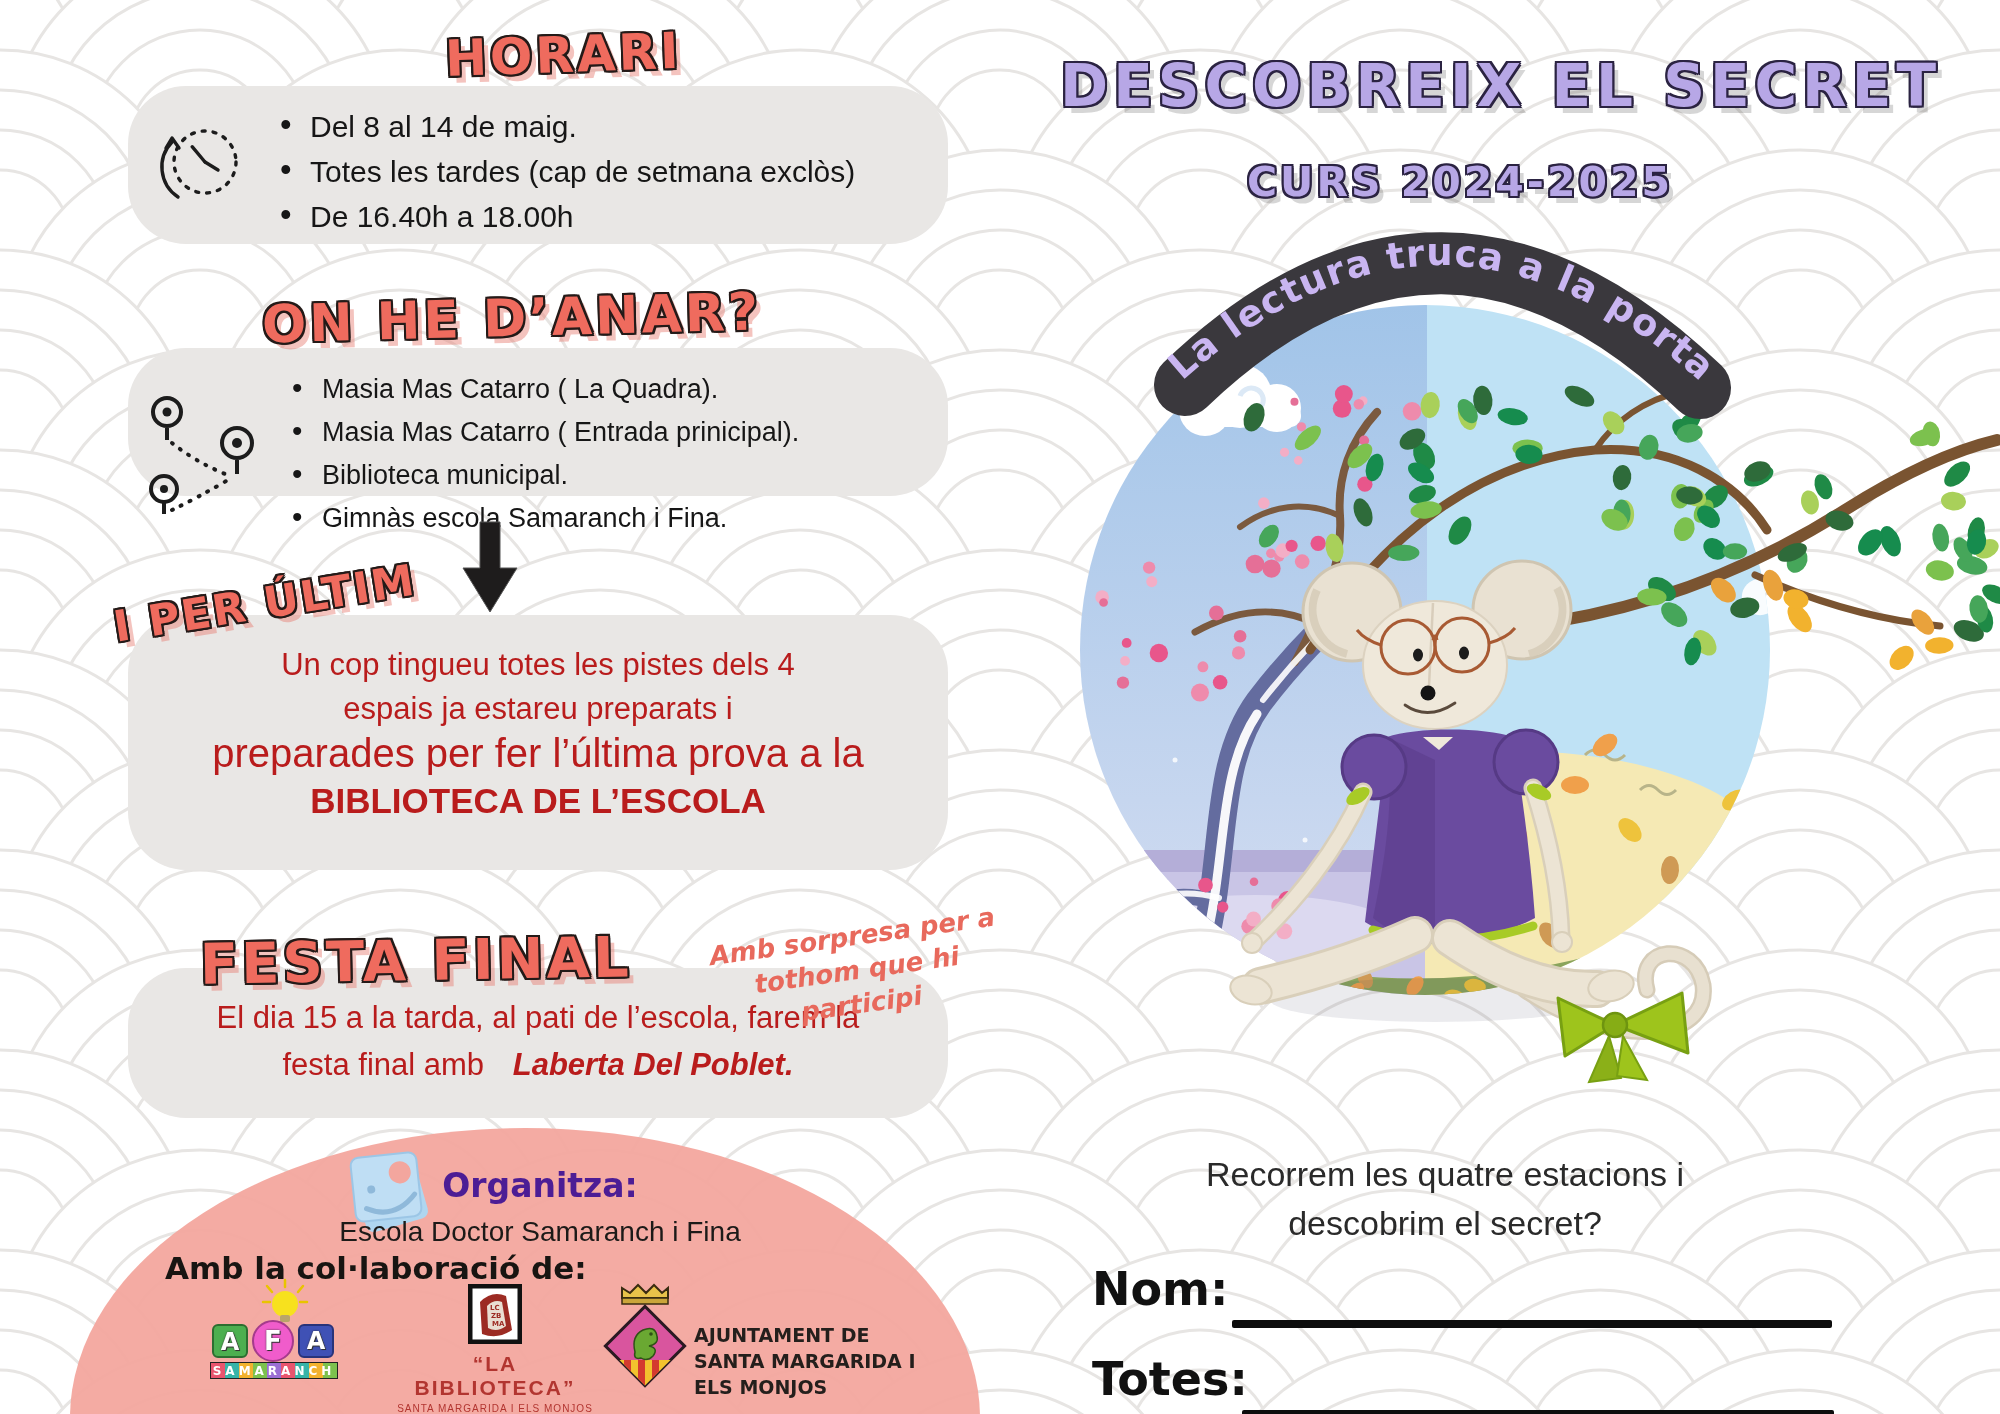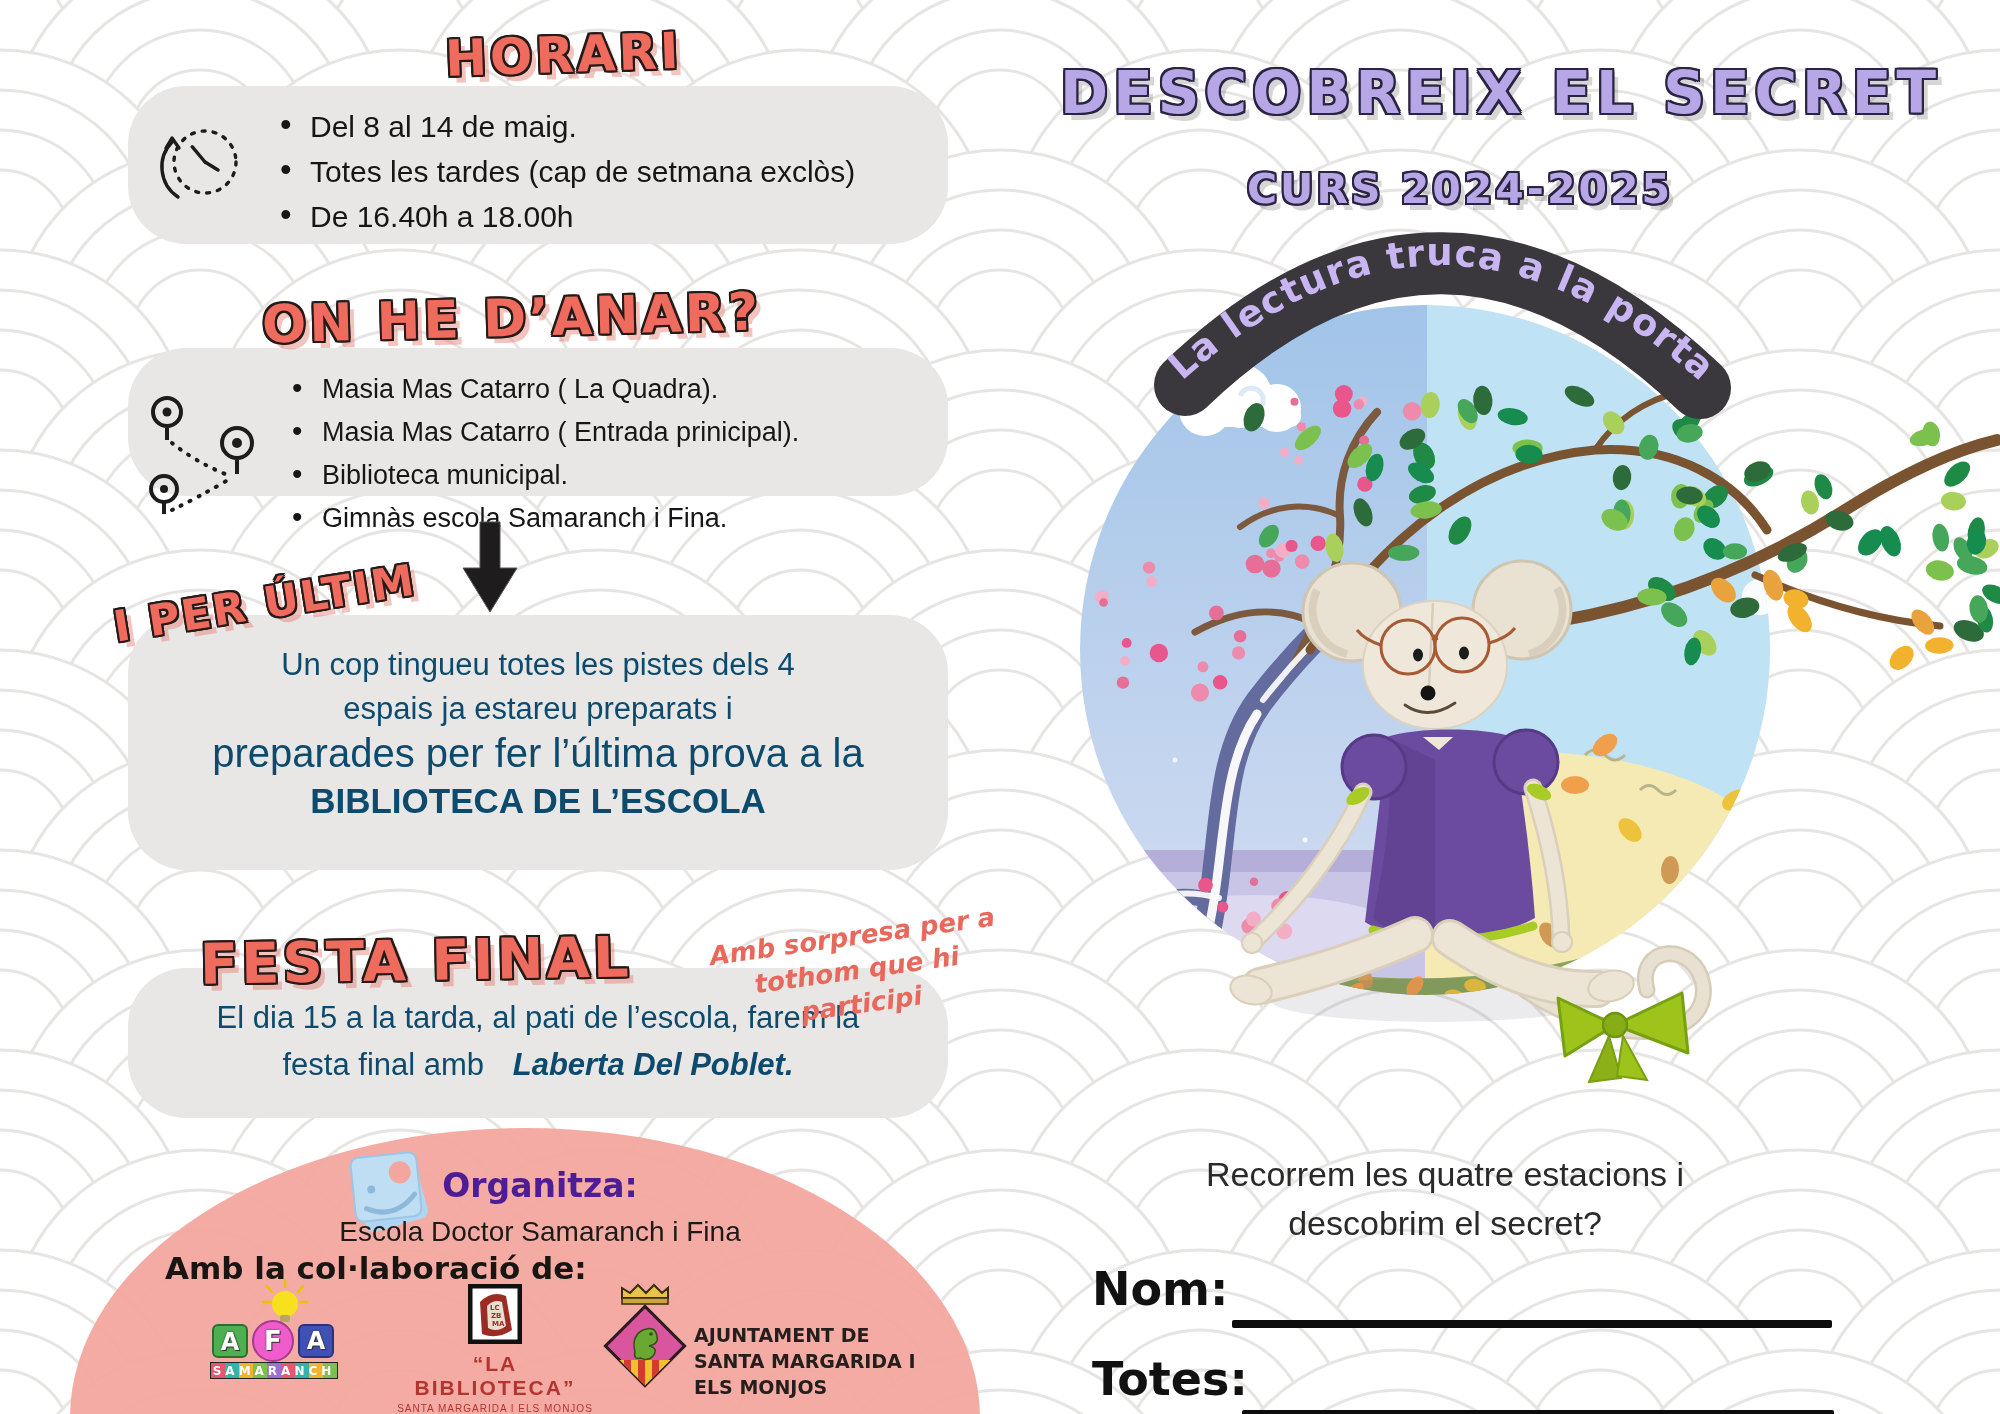--- a/index.html
+++ b/index.html
@@ -17,30 +17,30 @@
       -2px 0 0 #241a18, 2px 0 0 #241a18, 0 -2px 0 #241a18, 0 2px 0 #241a18,
       6px 7px 0 rgba(231,122,110,.45);
     z-index:4;white-space:nowrap;
   }
   .title-purple{
     font-family:"DejaVu Sans", sans-serif;font-weight:bold;color:#b7a7e6;letter-spacing:5px;
     text-shadow:
       -2px -2px 0 #2b2342, 2px -2px 0 #2b2342, -2px 2px 0 #2b2342, 2px 2px 0 #2b2342,
       -2px 0 0 #2b2342, 2px 0 0 #2b2342, 0 -2px 0 #2b2342, 0 2px 0 #2b2342,
       6px 7px 0 rgba(0,0,0,.16);
-    z-index:4;white-space:nowrap;margin-top:7px;
+    z-index:4;white-space:nowrap;
   }
   .gray-box{position:absolute;left:128px;width:820px;background:#e9e7e5;border-radius:58px;z-index:2;}
   .bullets{margin:0;padding:0;list-style:none;}
   .bullets li{position:relative;padding-left:34px;color:#161616;}
   .bullets li::before{content:"•";position:absolute;left:4px;top:-2px;font-size:1.1em;}
   .centered{text-align:center;}
   .ribbon-note{color:#e8695c;font-weight:bold;font-style:italic;text-align:center;
                font-family:"DejaVu Sans", sans-serif;line-height:1.3;z-index:4;}
-  .body-line{color:#0c4a6e;}
+  .body-line{color:#b91c1c;}
   .form-label{font-family:"DejaVu Sans", sans-serif;font-weight:bold;font-size:46px;color:#111;z-index:4;}
   .write-line{position:absolute;height:8px;background:#0d0d0d;border-radius:2px;z-index:4;}
   .dome{position:absolute;left:70px;top:1128px;width:910px;height:300px;
         background:rgba(243,166,158,.95);border-radius:455px 455px 0 0 / 290px 290px 0 0;z-index:3;}
   .afa-tile-letter{font-family:"DejaVu Sans", sans-serif;font-weight:bold;color:#fff;
                    text-shadow:0 0 2px #333, 1px 1px 0 #333;}
   .seasons{position:absolute;z-index:2;pointer-events:none;}
 </style>
 </head>
 <body>

